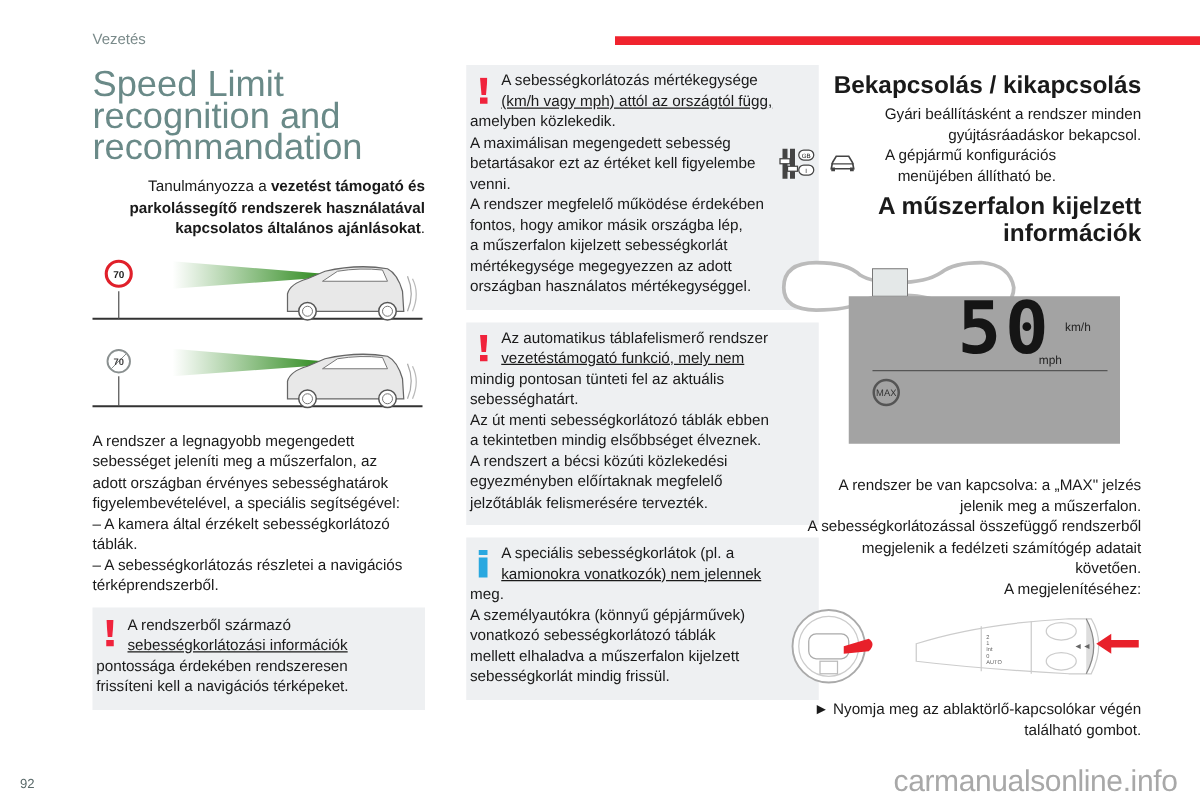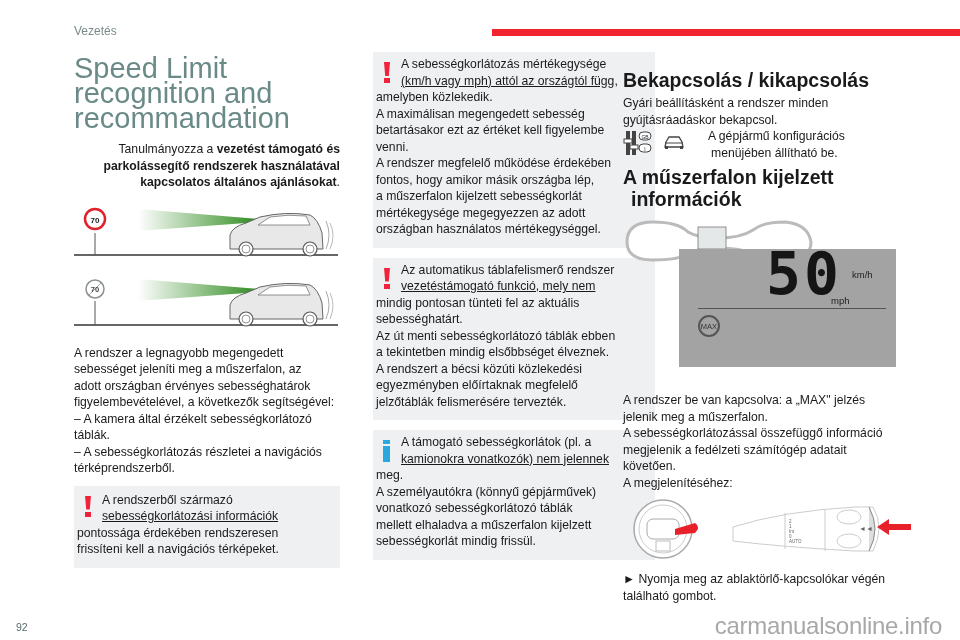--- a/index.html
+++ b/index.html
@@ -101,21 +101,21 @@
       <circle cx="236" cy="46" r="4" fill="#fff" stroke="#777" stroke-width="0.8"></circle>
       <path d="M252 18 Q258 32 252 46" fill="none" stroke="#aaa" stroke-width="1"></path>
       <path d="M256 20 Q262 32 256 46" fill="none" stroke="#bbb" stroke-width="1"></path>
     </svg>
   </div>
 
   <div class="body-text" style="margin-top:14px;">
     <div>A rendszer a legnagyobb megengedett</div>
     <div>sebességet jeleníti meg a műszerfalon, az</div>
     <div>adott országban érvényes sebességhatárok</div>
-    <div>figyelembevételével, a következők segítségével:</div>
+    <div>figyelembevételével, a speciális segítségével:</div>
     <div>– A kamera által érzékelt sebességkorlátozó</div>
     <div>táblák.</div>
     <div>– A sebességkorlátozás részletei a navigációs</div>
     <div>térképrendszerből.</div>
   </div>
 
   <div class="note-box body-text" style="margin-top:9px; width:266px; padding-top:6px; padding-bottom:10px;">
     <span class="icon-warn">
         <span class="bar"></span>
         <span class="dot"></span>
@@ -160,31 +160,31 @@
     <div>A rendszert a bécsi közúti közlekedési</div>
     <div>egyezményben előírtaknak megfelelő</div>
     <div>jelzőtáblák felismerésére tervezték.</div>
   </div>
 
   <div class="note-box body-text" style="margin-top:10px; padding-top:4px;">
     <span class="icon-info">
         <span class="dot"></span>
         <span class="bar"></span>
       </span>
-    <div class="first">A támogató sebességkorlátok (pl. a</div>
+    <div class="first">A speciális sebességkorlátok (pl. a</div>
     <div class="first-indent">kamionokra vonatkozók) nem jelennek</div>
     <div>meg.</div>
     <div>A személyautókra (könnyű gépjárművek)</div>
     <div>vonatkozó sebességkorlátozó táblák</div>
     <div>mellett elhaladva a műszerfalon kijelzett</div>
     <div>sebességkorlát mindig frissül.</div>
   </div>
 </div>
 
-<div class="col col3" style="top:69px;">
+<div class="col col3" style="top:57px;text-align:right;">
   <h2 class="h2">Bekapcsolás / kikapcsolás</h2>
   <div class="body-text" style="margin-top:4px;">
     <div>Gyári beállításként a rendszer minden</div>
     <div>gyújtásráadáskor bekapcsol.</div>
   </div>
   <div style="position:relative; height:34px;">
     <svg style="position:absolute; left:0; top:1px;" width="30" height="28" viewBox="0 0 30 28">
       <rect x="3" y="2" width="4" height="24" fill="#444"></rect>
       <rect x="9" y="2" width="4" height="24" fill="#444"></rect>
       <rect x="1" y="10" width="8" height="4" fill="#fff" stroke="#444"></rect>
@@ -223,21 +223,21 @@
       <div style="position:absolute; left:19px; top:59px; width:188px; height:1px; background:#555;"></div>
       <div style="position:absolute; left:19px; top:66px; width:22px; height:22px; border:2px solid #555; border-radius:50%; display:flex; align-items:center; justify-content:center;">
         <span style="font-size:7.5px; color:#333;">MAX</span>
       </div>
     </div>
   </div>
 
   <div class="body-text" style="margin-top:16px;">
     <div>A rendszer be van kapcsolva: a „MAX" jelzés</div>
     <div>jelenik meg a műszerfalon.</div>
-    <div>A sebességkorlátozással összefüggő információ</div>
+    <div>A sebességkorlátozással összefüggő rendszerből</div>
     <div>megjelenik a fedélzeti számítógép adatait</div>
     <div>követően.</div>
     <div>A megjelenítéséhez:</div>
   </div>
 
   <div style="position:relative; height:64px; margin-top:6px;">
     <svg width="290" height="64" viewBox="0 0 290 64">
       <g>
         <circle cx="40" cy="32" r="29" fill="#fff" stroke="#aaa" stroke-width="1.5"></circle>
         <circle cx="40" cy="32" r="24" fill="#fff" stroke="#ccc" stroke-width="1"></circle>

